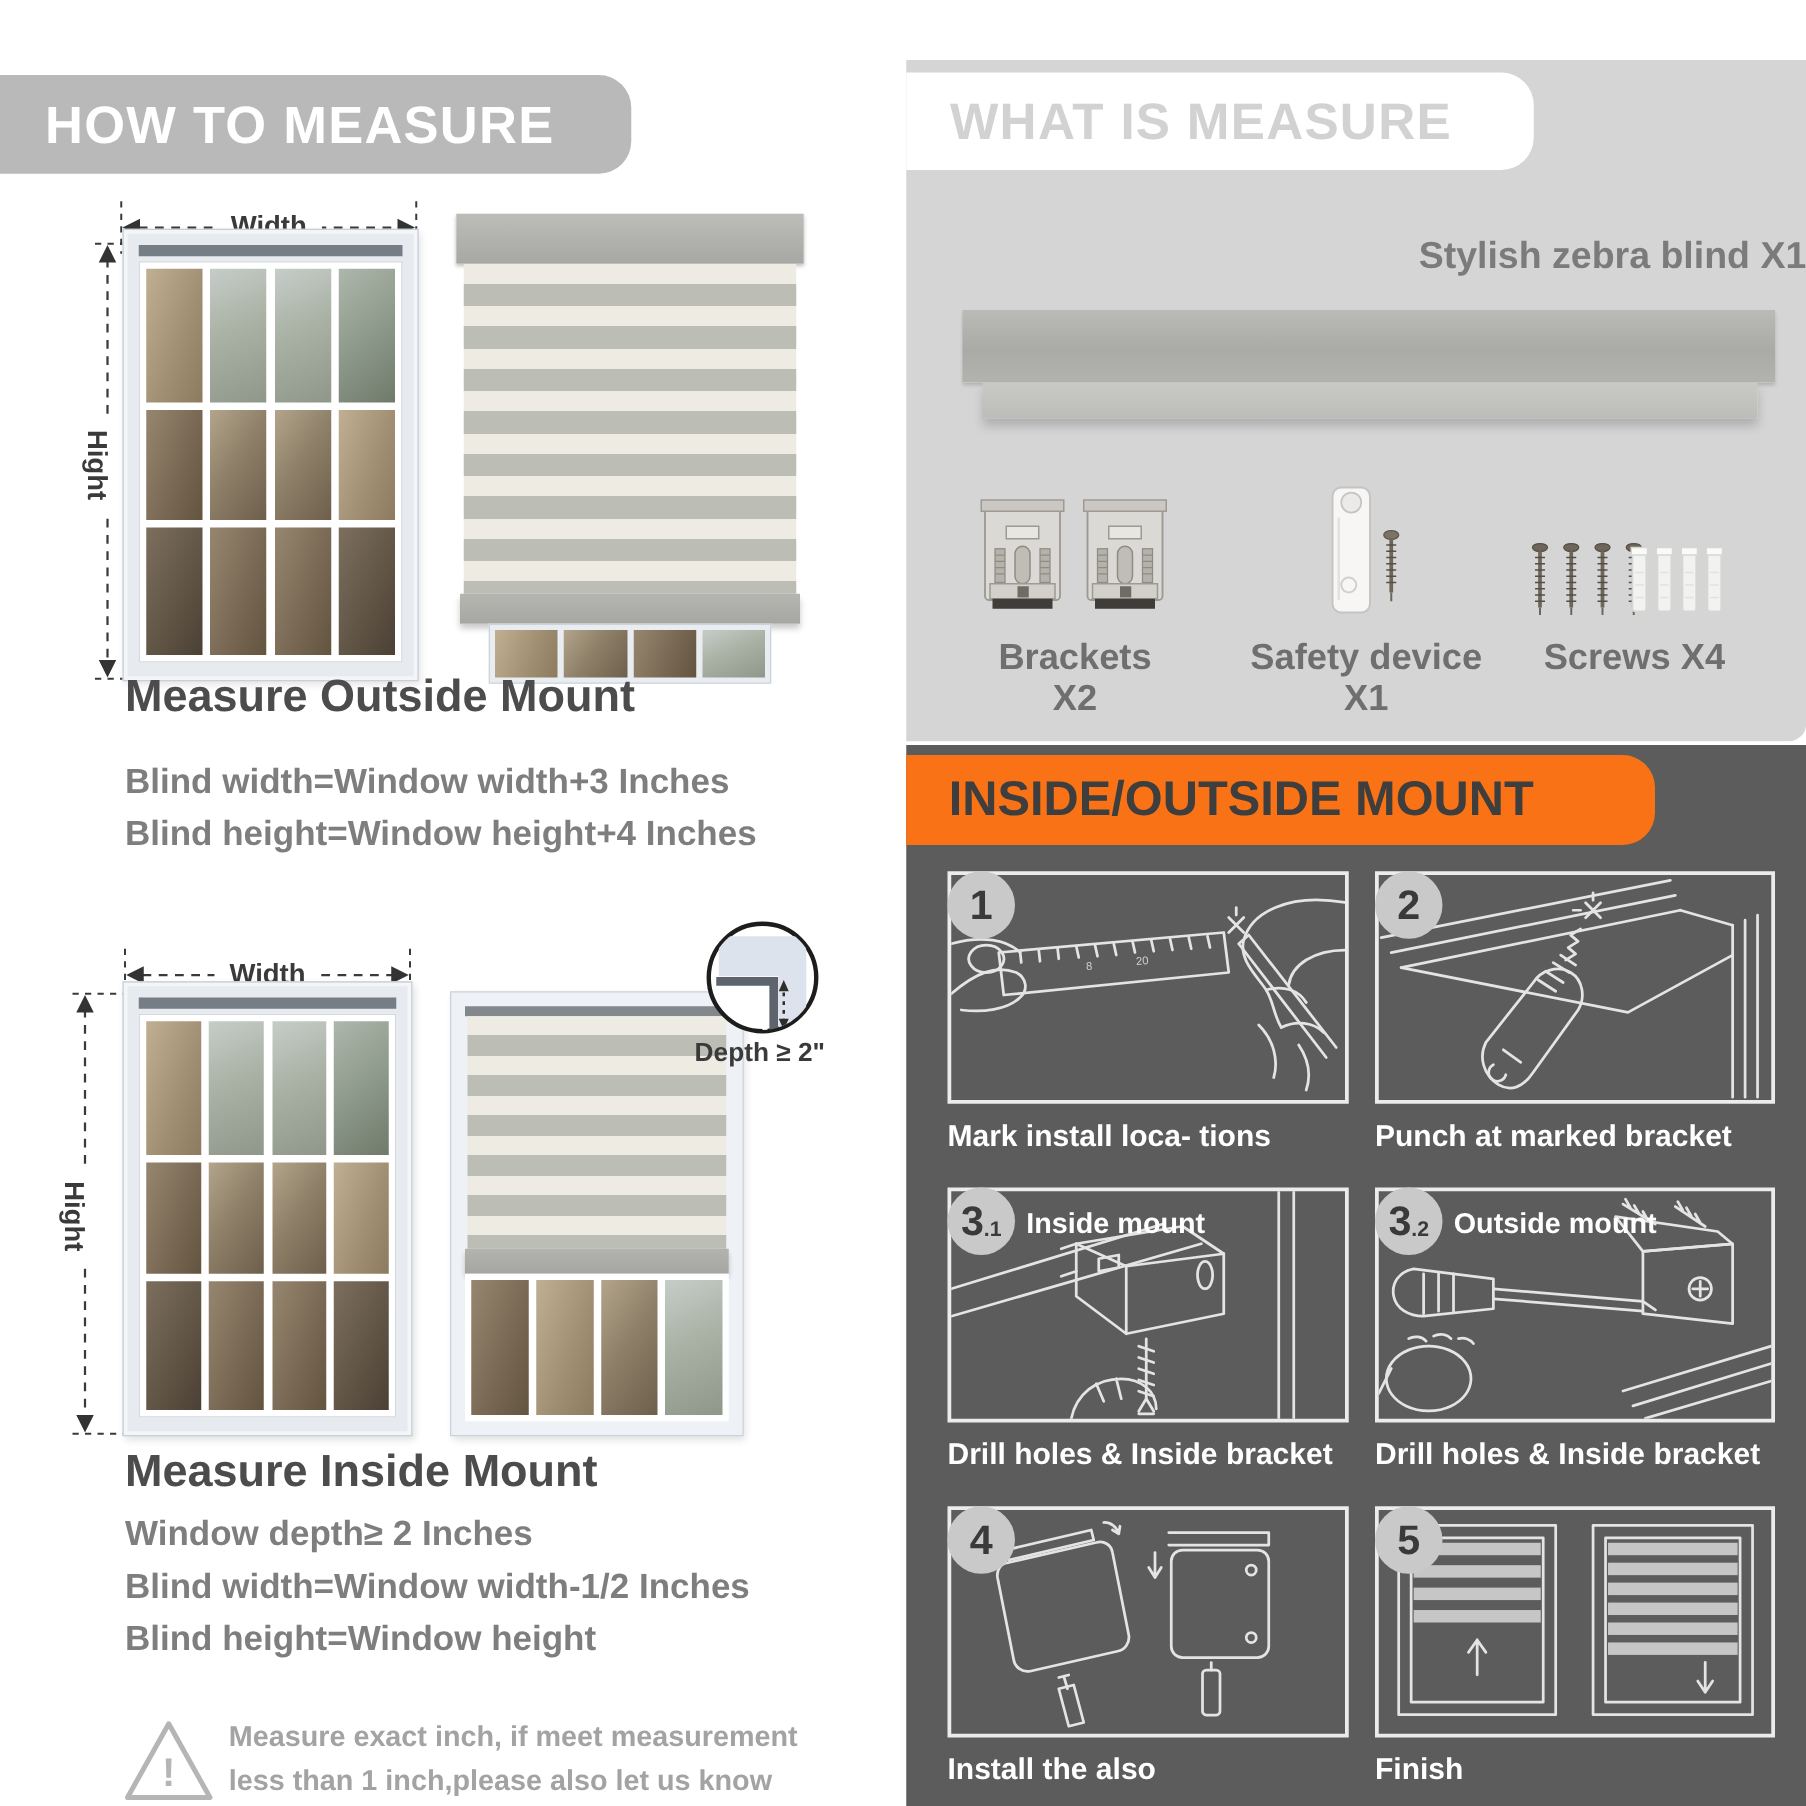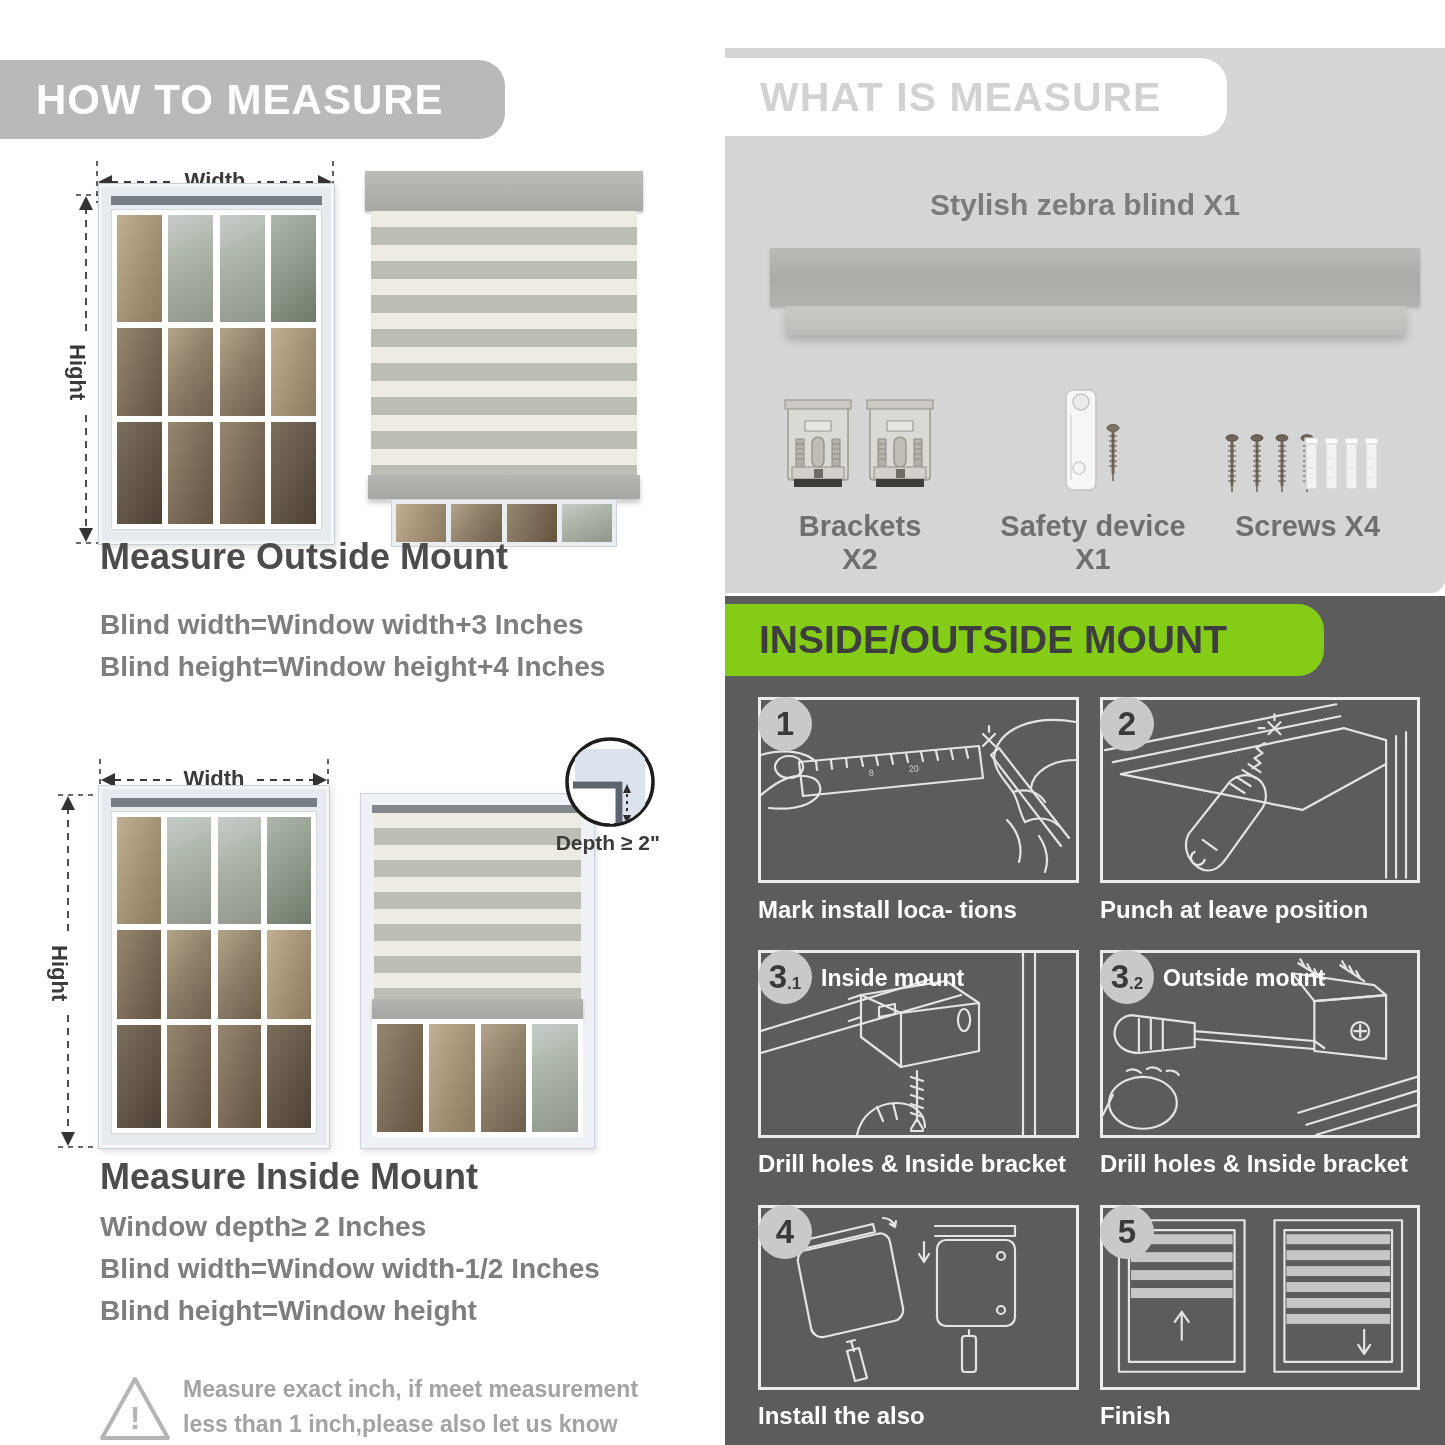--- a/index.html
+++ b/index.html
@@ -73,33 +73,33 @@
   .note-tri{position:absolute;left:98px;top:1326px;}
   .note-text{position:absolute;left:183px;top:1324px;width:460px;font-size:23px;font-weight:bold;
              color:#a3a3a3;line-height:35px;}
 
   
   .right-top{position:absolute;left:725px;top:0;width:720px;height:545px;background:#d5d5d5;
              border-radius:0 0 14px 0;}
   .band-included{position:absolute;left:0;top:10px;width:502px;height:78px;background:#ffffff;
                  border-radius:0 26px 26px 0;color:#d2d2d2;font-size:41px;font-weight:bold;
                  line-height:78px;padding-left:35px;letter-spacing:1px;box-sizing:border-box;}
-  .product-label{position:absolute;left:0;top:140px;width:720px;text-align:center;
+  .product-label{position:absolute;left:0;top:140px;width:720px;text-align:right;
                  font-size:30px;font-weight:bold;color:#7b7b7b;}
   .rail-main{position:absolute;left:45px;top:200px;width:650px;height:58px;
              background:linear-gradient(180deg,#babbb7 0%,#aaaba7 55%,#b2b3af 100%);
              box-shadow:0 2px 3px rgba(0,0,0,.18);}
   .rail-sub{position:absolute;left:61px;top:258px;width:620px;height:29px;
             background:linear-gradient(180deg,#c9cac6,#bcbdb9);
             box-shadow:0 6px 8px rgba(0,0,0,.18);}
   .item-label{position:absolute;top:462px;font-size:29px;font-weight:bold;color:#6f6f6f;text-align:center;}
 
   
   .right-bottom{position:absolute;left:725px;top:548px;width:720px;height:897px;background:#5c5c5c;}
-  .band-mount{position:absolute;left:0;top:8px;width:599px;height:72px;background:#84cc16;
+  .band-mount{position:absolute;left:0;top:8px;width:599px;height:72px;background:#f97316;
               border-radius:0 26px 26px 0;color:#3e3e3e;font-size:39px;font-weight:bold;
               line-height:72px;padding-left:34px;box-sizing:border-box;}
   .sbox{position:absolute;border:3px solid #ececec;box-sizing:border-box;}
   .badge{position:absolute;left:-3px;top:-3px;width:54px;height:54px;border-radius:50%;
          background:#c9c9c9;color:#3a3a3a;display:flex;align-items:center;justify-content:center;
          font-size:33px;font-weight:bold;}
   .badge .sub{font-size:17px;margin-top:14px;}
   .stitle{position:absolute;left:60px;top:12px;color:#fff;font-size:23px;font-weight:bold;}
   .cap{position:absolute;color:#fff;font-size:24px;font-weight:bold;white-space:nowrap;}
   .art{position:absolute;left:0;top:0;width:100%;height:100%;}
@@ -416,21 +416,21 @@
           <path d="M150,68 l8,-5 l-6,-5 l8,-5 l-6,-5 l8,-5"></path>
           <path d="M166,22 l12,12 M178,22 l-12,12 M172,14 v6 M162,28 h-6"></path>
           <path d="M100,140 l14,10 M92,152 a7,7 0 1,0 10,8"></path>
         </g>
       </svg>
       <span class="badge">
           <span>2</span>
           <span class="sub"></span>
         </span>
     </div>
-    <div class="cap" style="left:375px;top:300px;">Punch at  leave position</div>
+    <div class="cap" style="left:375px;top:300px;">Punch at  marked bracket</div>
 
     <div class="sbox" style="left:33px;top:354px;width:321px;height:188px;">
       <svg class="art" viewBox="0 0 315 182">
         <g class="sketch">
           <path d="M0,78 L170,26 M0,100 L200,42"></path>
           <path d="M262,0 L262,182 M274,0 L274,182"></path>
           <path d="M100,42 L185,28 L218,50 L218,98 L140,114 L100,84 Z"></path>
           <path d="M100,42 L140,60 L218,50 M140,60 L140,114"></path>
           <path d="M118,54 l16,-3 v10 l-16,3 Z"></path>
           <path d="M203,78 a6,11 0 1,1 0.1,0"></path>

